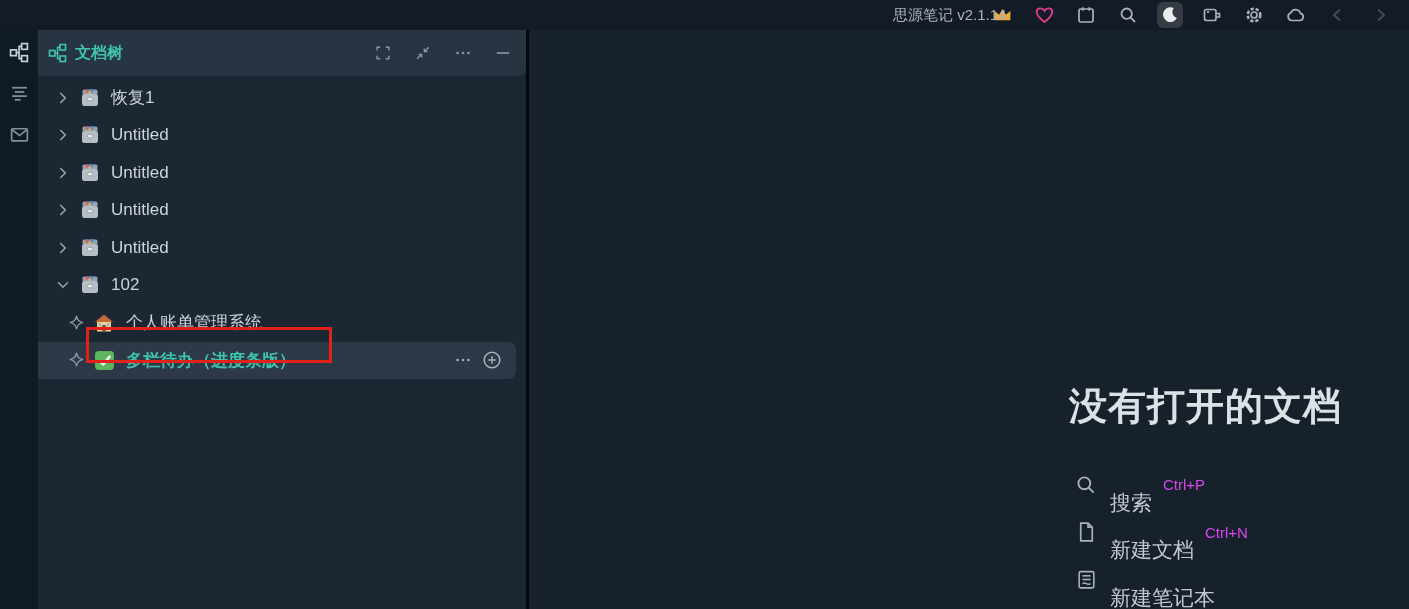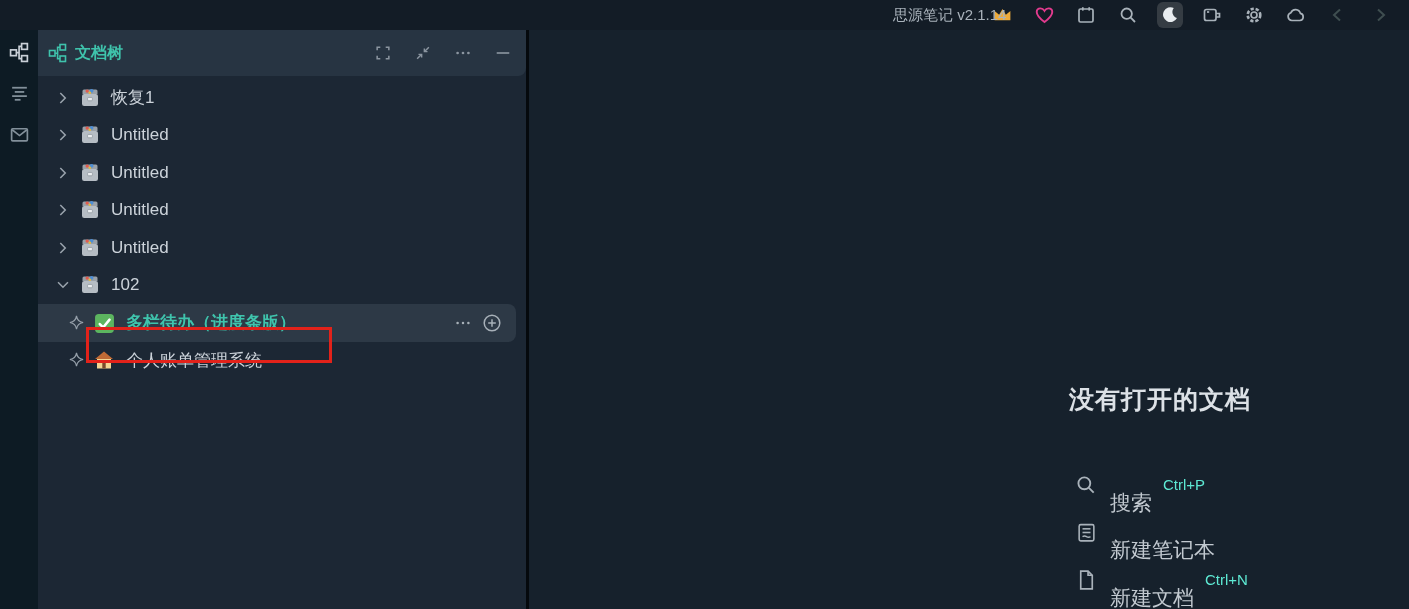--- a/index.html
+++ b/index.html
@@ -45,28 +45,28 @@
   .row-actions { margin-left:auto; display:flex; align-items:center; gap:9px; padding-right:14px; color:#a7b0b8; }
   .ra-btn { width:20px; height:20px; display:flex; align-items:center; justify-content:center; }
 
   .annotation { position:absolute; left:86px; top:327px; width:246px; height:36px;
                 border:3px solid #e2221a; z-index:6; pointer-events:none; }
 
   .divider { position:absolute; left:526px; top:30px; width:3px; height:579px; background:#05090d; z-index:4; }
 
   
   .main { position:absolute; left:529px; top:30px; width:880px; height:579px; background:#16212c; }
-  .empty-title { position:absolute; left:540px; top:355px; font-size:25px; line-height:1.15;
+  .empty-title { position:absolute; left:540px; top:355px; font-size:38px; line-height:1.15;
                  font-weight:bold; color:#dce1e6; letter-spacing:1px; }
   .actions { position:absolute; left:546px; top:431px; }
   .action-row { display:flex; align-items:center; height:47.5px; color:#c2c9d0; }
   .action-icon { width:22px; height:22px; color:#a9b2ba; margin-right:13px; display:flex;
                  align-items:center; justify-content:center; flex:none; }
   .action-label { font-size:21px;margin-top:36px; }
-  .action-shortcut { font-size:15px; color:#5eead4; margin-left:11px; }
+  .action-shortcut { font-size:15px; color:#d946ef; margin-left:11px; }
 </style>
 </head>
 <body>
 
 <div class="topbar">
   <div class="tb-btn">
     <span>
         <svg viewBox="0 0 20 20" width="21" height="21">
           <path d="M2.5 14.5 L2.5 5.8 L6.8 9.2 L10 3.8 L13.2 9.2 L17.5 5.8 L17.5 14.5 Z" fill="#ecaa3b"></path>
         </svg>
@@ -334,20 +334,38 @@
           <svg viewBox="0 0 22 20" width="22" height="20">
             <path d="M5 1.5 h12 a1.5 1.5 0 0 1 1.5 1.5 v3 H3.5 v-3 A1.5 1.5 0 0 1 5 1.5 Z" fill="#9aa1a8"></path>
             <circle cx="8.2" cy="3.1" r="1.7" fill="#e25c4d"></circle>
             <circle cx="12.6" cy="2.8" r="1.9" fill="#4f8fd4"></circle>
             <circle cx="10.8" cy="4.8" r="1.3" fill="#e8b93e"></circle>
             <rect x="3" y="6" width="16" height="12" rx="2.2" fill="#b6bdc4"></rect>
             <rect x="8.6" y="9.4" width="4.8" height="3.4" rx="1" fill="#eceff2" stroke="#8f979e" stroke-width="0.8"></rect>
           </svg>
         </span>
       <span class="label">102</span>
+    </div>
+
+    <div class="row child">
+      <span class="bullet">
+          <svg viewBox="0 0 20 20" width="17" height="17">
+            <path d="M10 2.2 C10.6 6.5 13.5 9.4 17.8 10 C13.5 10.6 10.6 13.5 10 17.8 C9.4 13.5 6.5 10.6 2.2 10 C6.5 9.4 9.4 6.5 10 2.2 Z" fill="none" stroke="currentColor" stroke-width="1.4"></path>
+          </svg>
+        </span>
+      <span class="doc-emoji">
+          <svg viewBox="0 0 20 20" width="20" height="20">
+            <path d="M10 1.5 L19 9 H1 Z" fill="#c06a35"></path>
+            <rect x="3" y="9" width="14" height="9.5" fill="#f2d492"></rect>
+            <rect x="8.3" y="12" width="3.4" height="6.5" fill="#7a4a2b"></rect>
+            <rect x="4.6" y="10.4" width="2.6" height="2.6" fill="#7fb1e0"></rect>
+            <rect x="12.8" y="10.4" width="2.6" height="2.6" fill="#7fb1e0"></rect>
+          </svg>
+        </span>
+      <span class="label">个人账单管理系统</span>
     </div>
 
     <div class="row child selected">
       <span class="bullet">
           <svg viewBox="0 0 20 20" width="17" height="17">
             <path d="M10 2.2 C10.6 6.5 13.5 9.4 17.8 10 C13.5 10.6 10.6 13.5 10 17.8 C9.4 13.5 6.5 10.6 2.2 10 C6.5 9.4 9.4 6.5 10 2.2 Z" fill="none" stroke="currentColor" stroke-width="1.4"></path>
           </svg>
         </span>
       <span class="doc-emoji">
           <svg viewBox="0 0 20 20" width="21" height="21">
@@ -370,38 +388,20 @@
             <svg viewBox="0 0 20 20" width="20" height="20">
               <g fill="none" stroke="currentColor" stroke-width="1.5">
                 <circle cx="10" cy="10" r="7.8"></circle>
                 <line x1="10" y1="6.2" x2="10" y2="13.8"></line>
                 <line x1="6.2" y1="10" x2="13.8" y2="10"></line>
               </g>
             </svg>
           </span>
       </span>
     </div>
-
-    <div class="row child">
-      <span class="bullet">
-          <svg viewBox="0 0 20 20" width="17" height="17">
-            <path d="M10 2.2 C10.6 6.5 13.5 9.4 17.8 10 C13.5 10.6 10.6 13.5 10 17.8 C9.4 13.5 6.5 10.6 2.2 10 C6.5 9.4 9.4 6.5 10 2.2 Z" fill="none" stroke="currentColor" stroke-width="1.4"></path>
-          </svg>
-        </span>
-      <span class="doc-emoji">
-          <svg viewBox="0 0 20 20" width="20" height="20">
-            <path d="M10 1.5 L19 9 H1 Z" fill="#c06a35"></path>
-            <rect x="3" y="9" width="14" height="9.5" fill="#f2d492"></rect>
-            <rect x="8.3" y="12" width="3.4" height="6.5" fill="#7a4a2b"></rect>
-            <rect x="4.6" y="10.4" width="2.6" height="2.6" fill="#7fb1e0"></rect>
-            <rect x="12.8" y="10.4" width="2.6" height="2.6" fill="#7fb1e0"></rect>
-          </svg>
-        </span>
-      <span class="label">个人账单管理系统</span>
-    </div>
   </div>
 </div>
 
 <div class="annotation"></div>
 
 <div class="divider"></div>
 
 <div class="main">
   <div class="empty-title">没有打开的文档</div>
   <div class="actions">
@@ -412,38 +412,38 @@
               <circle cx="8.5" cy="8.5" r="5.4"></circle>
               <line x1="12.6" y1="12.6" x2="17" y2="17"></line>
             </g>
           </svg>
         </span>
       <span class="action-label">搜索</span>
       <span class="action-shortcut">Ctrl+P</span>
     </div>
     <div class="action-row">
       <span class="action-icon">
+          <svg viewBox="0 0 20 21" width="21" height="22">
+            <g fill="none" stroke="currentColor" stroke-width="1.6">
+              <path d="M4.5 2 H11.5 L15.5 6 V19 H4.5 Z"></path>
+              <path d="M11.5 2 V6 H15.5"></path>
+            </g>
+          </svg>
+        </span>
+      <span class="action-label">新建文档</span>
+      <span class="action-shortcut">Ctrl+N</span>
+    </div>
+    <div class="action-row">
+      <span class="action-icon">
           <svg viewBox="0 0 20 20" width="21" height="21">
             <g fill="none" stroke="currentColor" stroke-width="1.5">
               <rect x="3" y="2.5" width="14" height="15.5" rx="1.5"></rect>
               <line x1="6.2" y1="6.5" x2="13.8" y2="6.5"></line>
               <line x1="6.2" y1="10" x2="13.8" y2="10"></line>
               <path d="M6.2 13.9 Q8.1 12.7 10 13.9 T13.8 13.9"></path>
             </g>
           </svg>
         </span>
       <span class="action-label">新建笔记本</span>
       <span class="action-shortcut"></span>
     </div>
-    <div class="action-row">
-      <span class="action-icon">
-          <svg viewBox="0 0 20 21" width="21" height="22">
-            <g fill="none" stroke="currentColor" stroke-width="1.6">
-              <path d="M4.5 2 H11.5 L15.5 6 V19 H4.5 Z"></path>
-              <path d="M11.5 2 V6 H15.5"></path>
-            </g>
-          </svg>
-        </span>
-      <span class="action-label">新建文档</span>
-      <span class="action-shortcut">Ctrl+N</span>
-    </div>
   </div>
 </div>
 
 </body></html>

